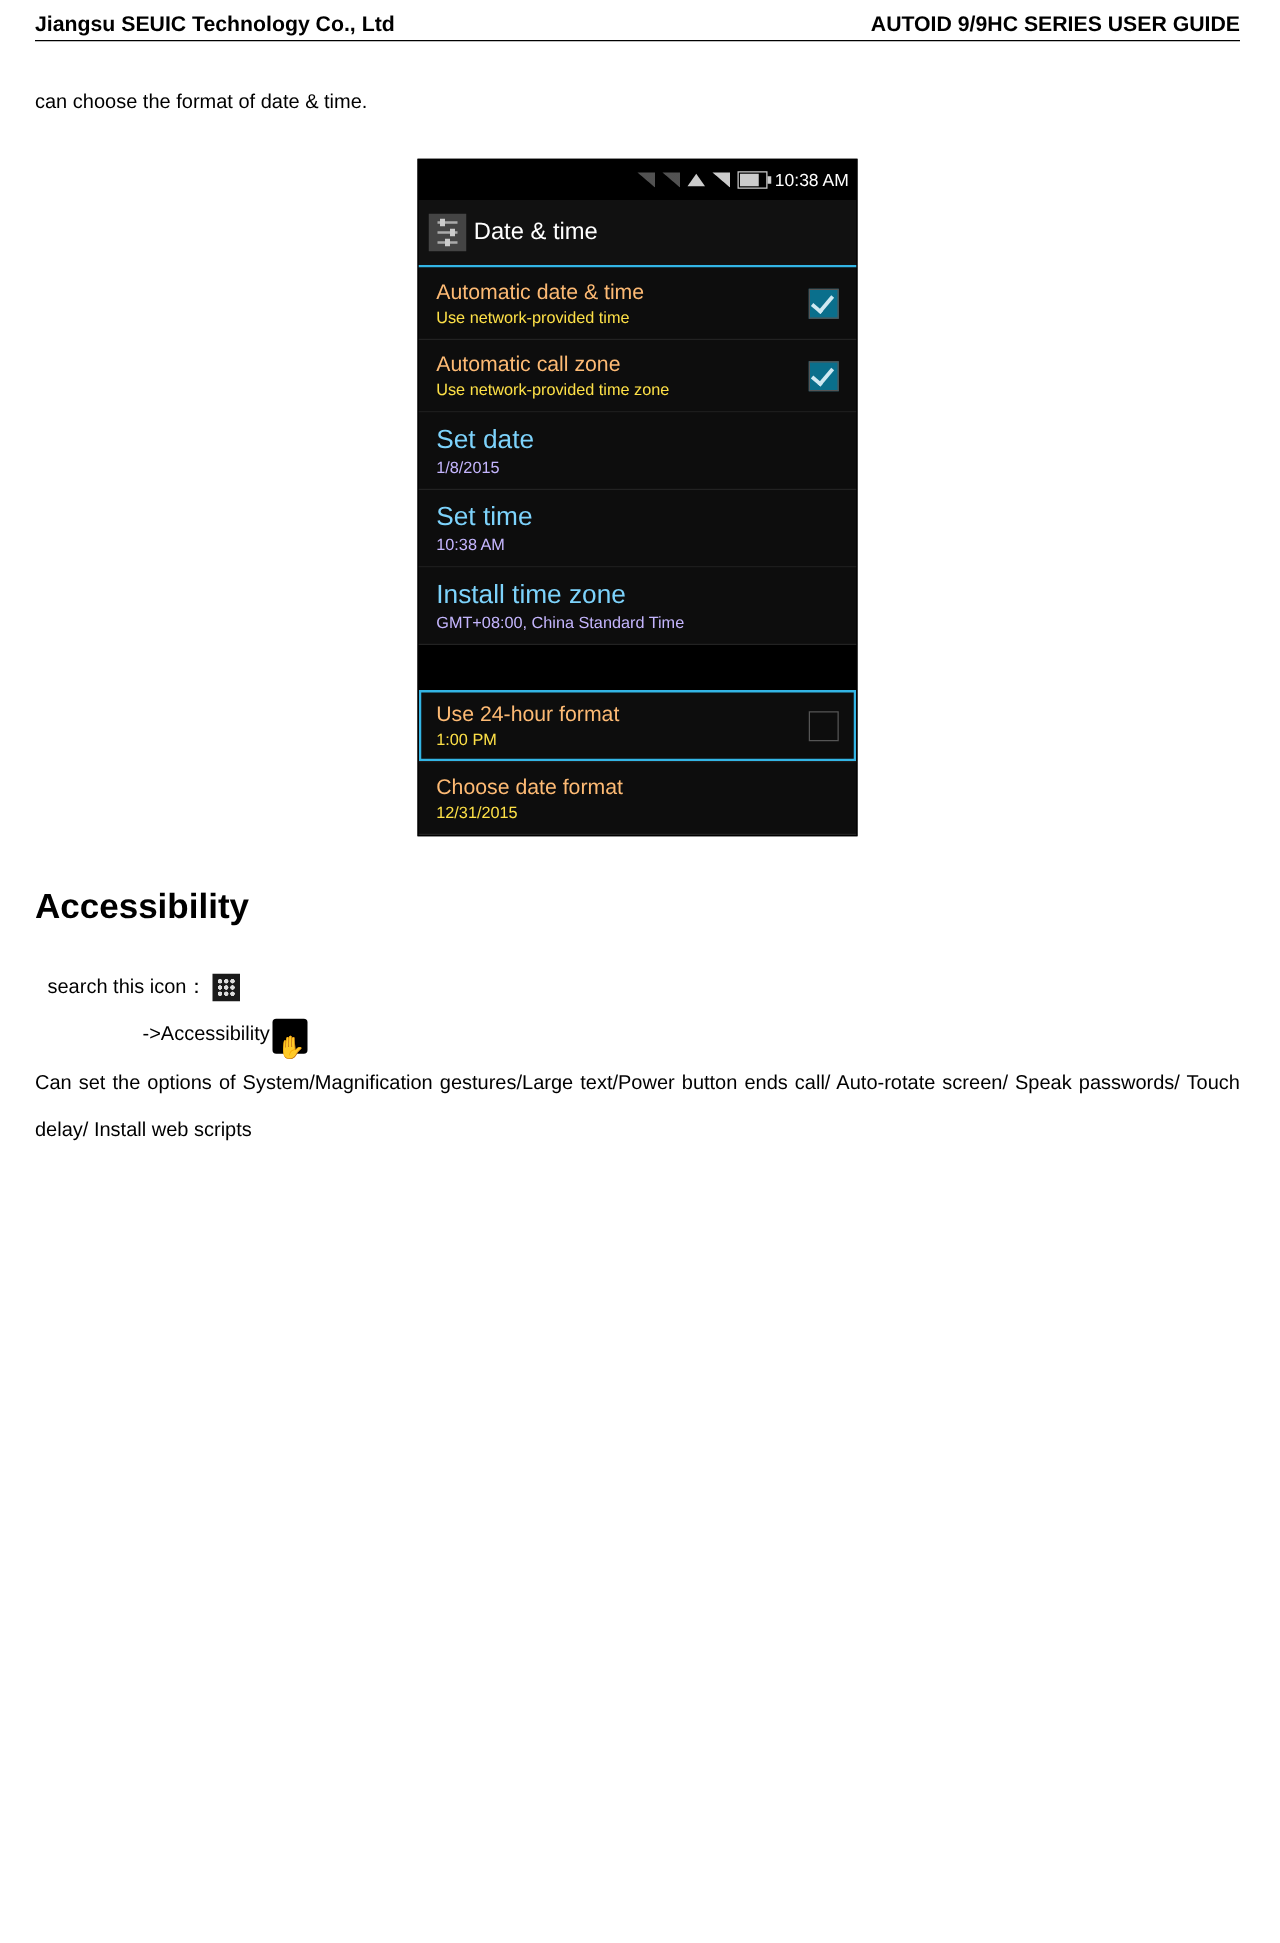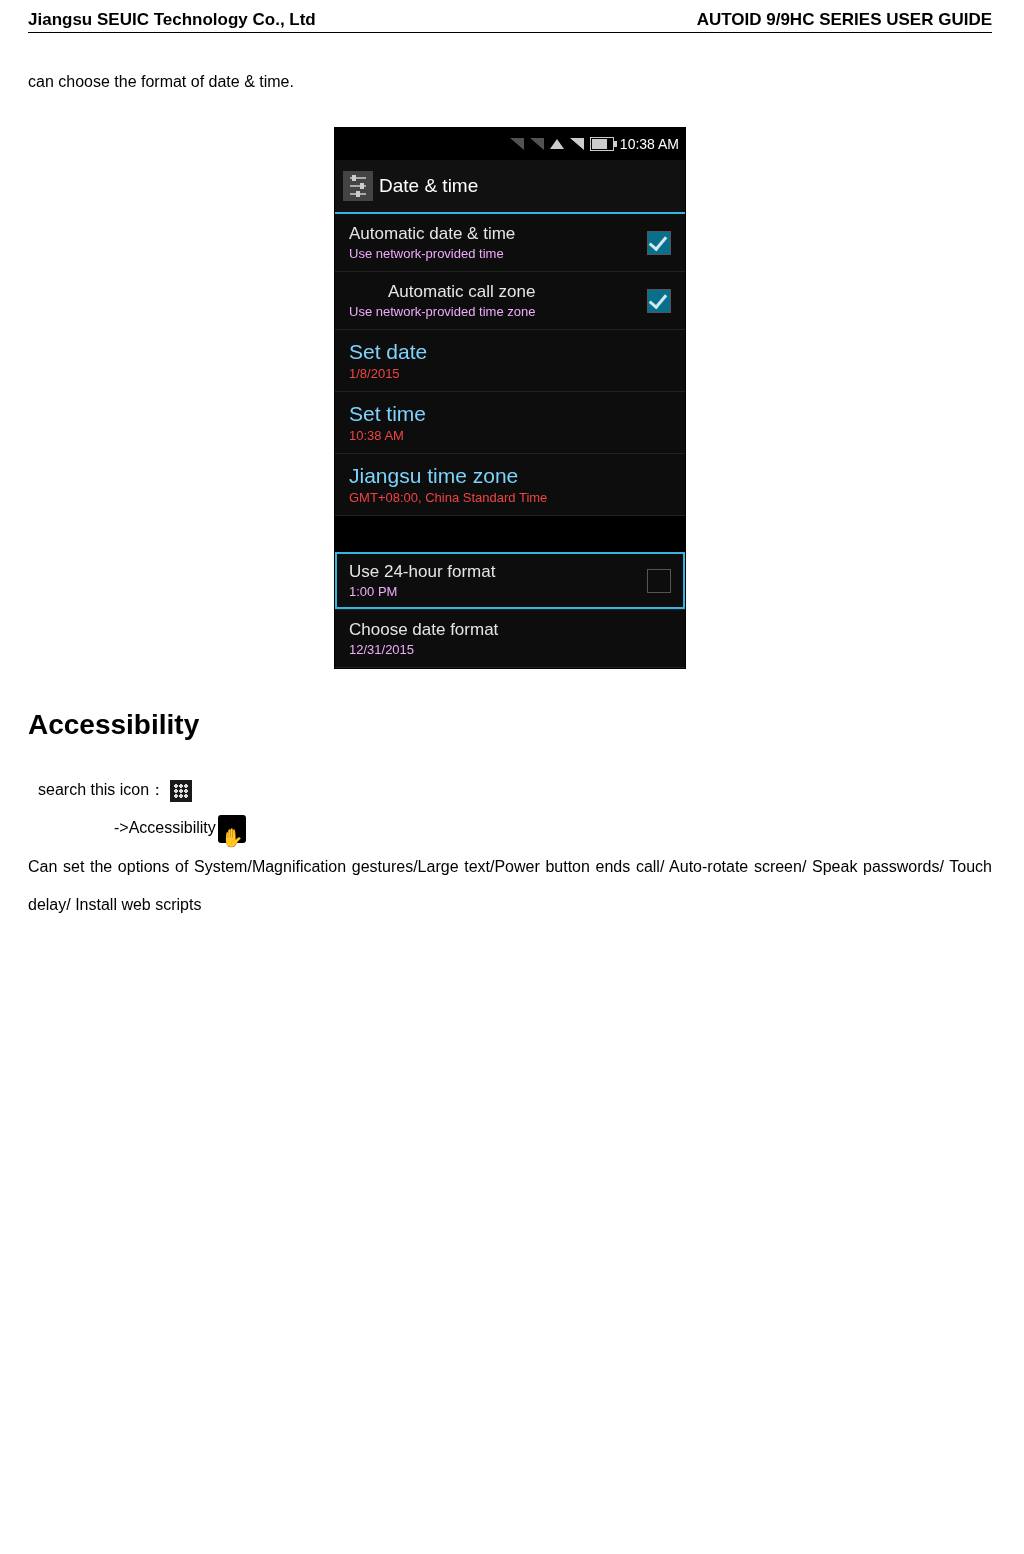--- a/index.html
+++ b/index.html
@@ -101,24 +101,24 @@
   .sliders-icon span:nth-child(3)::after{left:6px;}
   .sliders-icon span::after{content:"";position:absolute;top:-2px;width:4px;height:6px;background:#ccc;}
   .row {
     padding:10px 14px;
     border-bottom:1px solid #222;
     background:#0d0d0d;
     display:flex;
     justify-content:space-between;
     align-items:center;
   }
-  .row.enabled .row-title{color:#e5e5e5;font-size:17px;text-align:right;}
-  .row.enabled .row-sub{color:#f0abfc;font-size:13px;}
+  .row.enabled .row-title{color:#fdba74;font-size:17px;}
+  .row.enabled .row-sub{color:#fde047;font-size:13px;}
   .row.disabled .row-title{color:#7dd3fc;font-size:21px;}
-  .row.disabled .row-sub{color:#ef4444;font-size:13px;}
+  .row.disabled .row-sub{color:#c4b5fd;font-size:13px;}
   .row-col{display:flex;flex-direction:column;gap:2px;}
   .hl-row{box-shadow:inset 0 0 0 2px #33b5e5;margin-top:36px;}
   .chk {
     width:22px;height:22px;border:1px solid #555;position:relative;flex:0 0 22px;
   }
   .chk.checked{background:#0a6f8c;}
   .chk.checked::after{
     content:"";position:absolute;left:5px;top:1px;width:7px;height:14px;border:solid #cfe9f2;border-width:0 3px 3px 0;transform:rotate(40deg);
   }
   .h2 {
@@ -216,21 +216,21 @@
             </div>
           </div>
           <div class="row disabled">
             <div class="row-col">
               <div class="row-title">Set time</div>
               <div class="row-sub">10:38 AM</div>
             </div>
           </div>
           <div class="row disabled">
             <div class="row-col">
-              <div class="row-title">Jiangsu time zone</div>
+              <div class="row-title">Install time zone</div>
               <div class="row-sub">GMT+08:00, China Standard Time</div>
             </div>
           </div>
           <div class="row enabled hl-row">
             <div class="row-col">
               <div class="row-title">Use 24-hour format</div>
               <div class="row-sub">1:00 PM</div>
             </div>
             <div class="chk"></div>
           </div>

